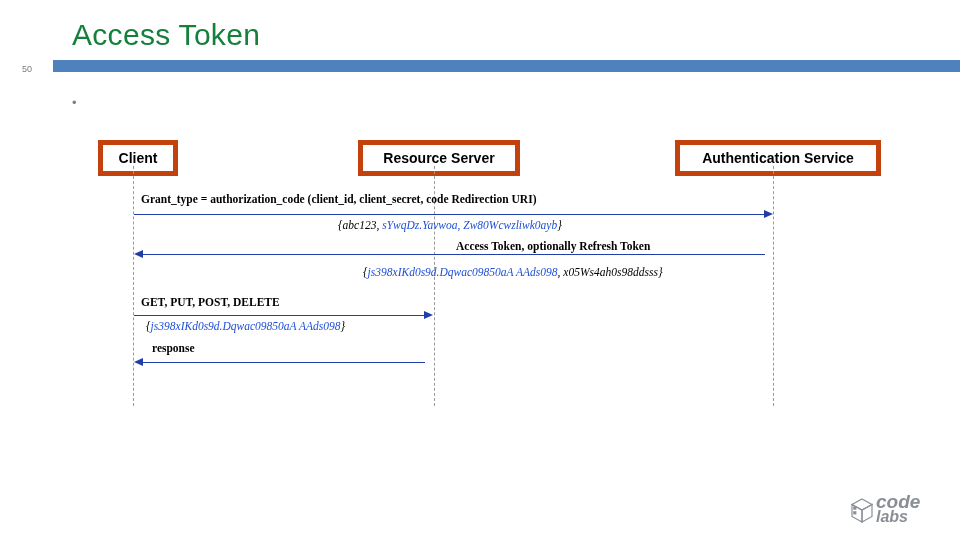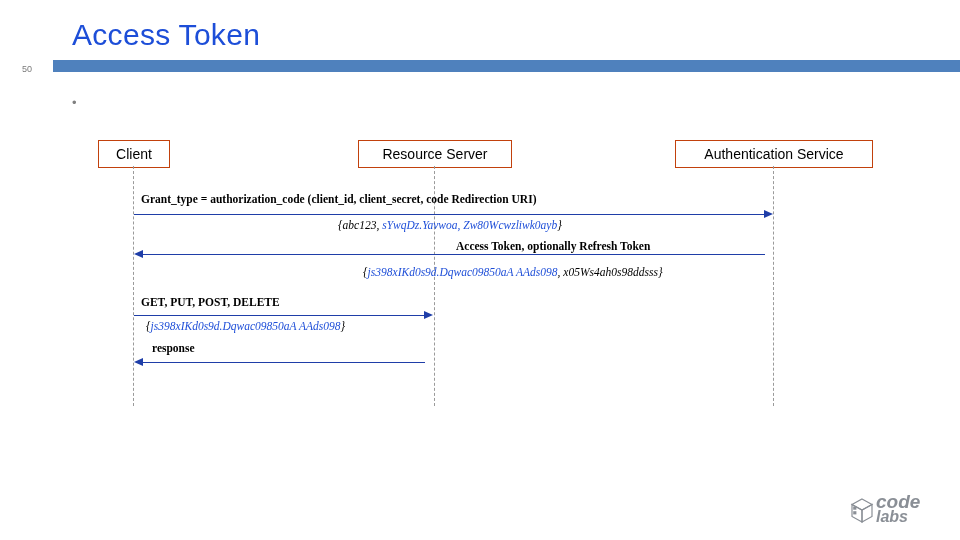--- a/index.html
+++ b/index.html
@@ -14,21 +14,21 @@
     position: relative;
     overflow: hidden;
   }
 
   
   .slide-title {
     position: absolute;
     left: 72px;
     top: 18px;
     font-size: 30px;
-    color: #1d4ed8;
+    color: #15803d;
     font-weight: normal;
     letter-spacing: 0.3px;
   }
   .slide-number {
     position: absolute;
     left: 22px;
     top: 64px;
     font-size: 9px;
     color: #7a7a7a;
   }
@@ -75,28 +75,28 @@
   
   .diagram {
     position: absolute;
     left: 0;
     top: 130px;
     width: 960px;
     height: 290px;
   }
   .lifeline-box {
     position: absolute;
-    border: 1px solid #c2410c;
+    border: 5px solid #c2410c;
     background: #ffffff;
     color: #000000;
     font-size: 14px;
     text-align: center;
     height: 26px;
     line-height: 26px;
-    font-weight: normal;
+    font-weight: bold;
   }
   .lifeline {
     position: absolute;
     width: 0;
     border-left: 1px dashed #9a9a9a;
     top: 36px;
     height: 240px;
   }
 
   .msg-label {

